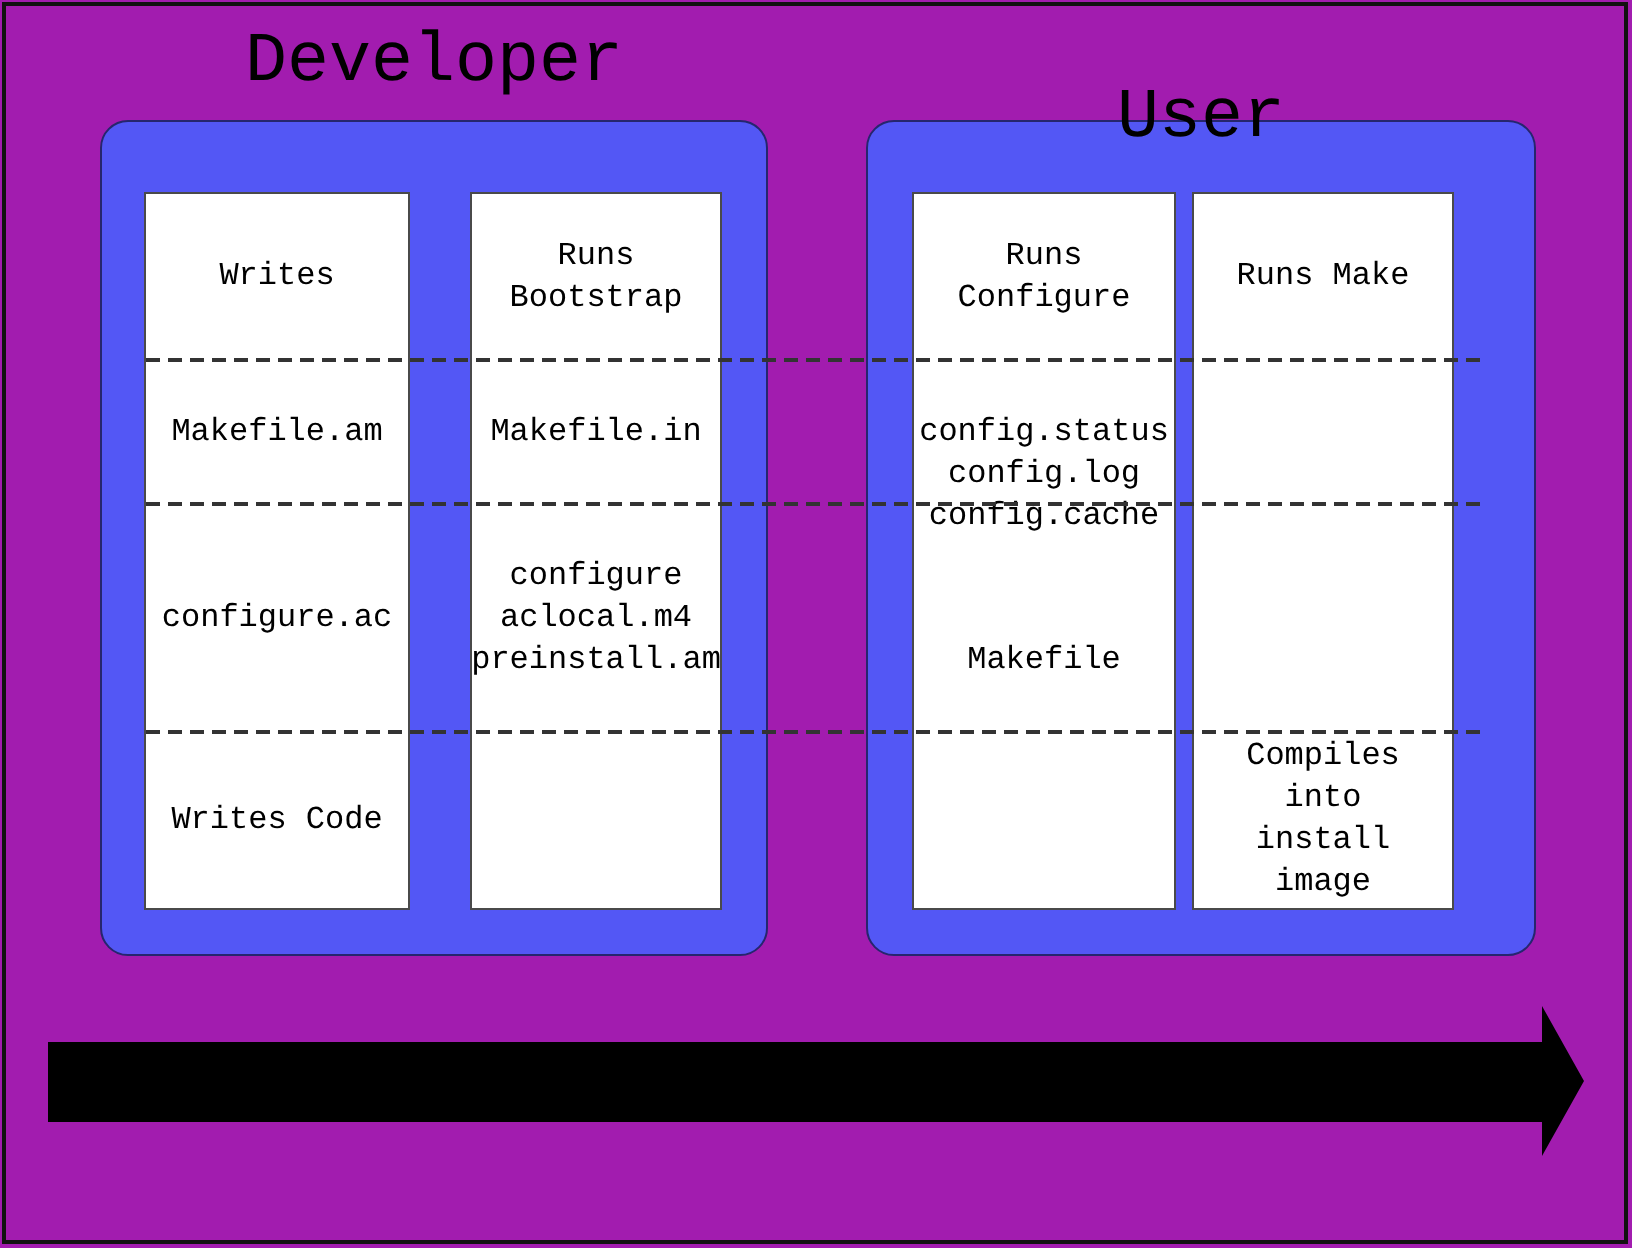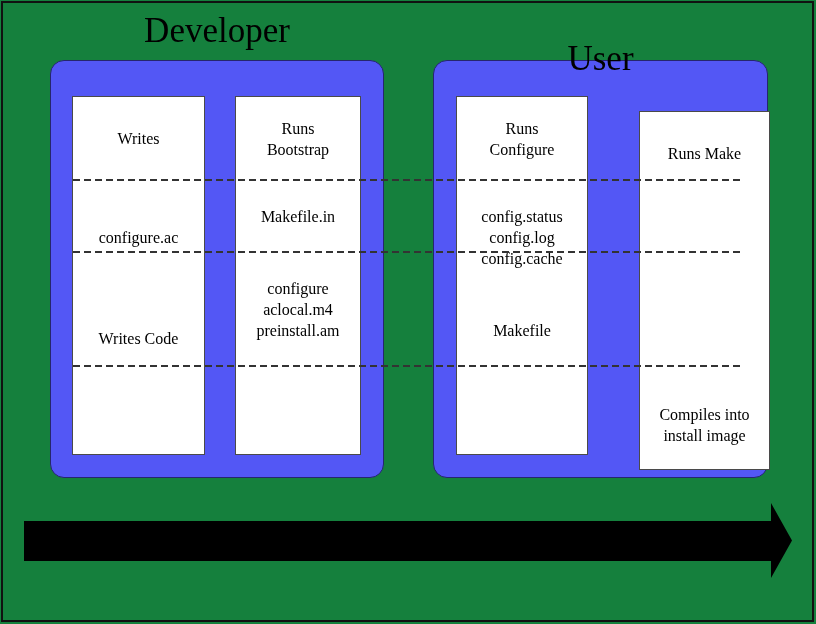--- a/index.html
+++ b/index.html
@@ -1,21 +1,21 @@
 <!DOCTYPE html>
 <html><head>
 <meta charset="utf-8">
 <style>
   html, body { margin: 0; padding: 0; background: #fff; }
   .page {
     position: relative;
     width: 816px;
     height: 624px;
-    background: #15803d;
-    font-family: Liberation Serif, serif;
+    background: #a21caf;
+    font-family: Liberation Mono, monospace;
     overflow: hidden;
     box-sizing: border-box;
   }
   .canvas-frame {
     position: absolute;
     left: 1px; top: 1px; right: 2px; bottom: 2px;
     border: 2px solid #111111;
     pointer-events: none;
     z-index: 10;
   }
@@ -52,21 +52,21 @@
     background: #ffffff;
     border: 1px solid #4a4a4a;
     box-sizing: border-box;
     display: flex;
     flex-direction: column;
     z-index: 2;
   }
   #col-dev-1  { left: 72px;  width: 133px; align-items: center; }
   #col-dev-2  { left: 235px; width: 126px; }
   #col-user-1 { left: 456px; width: 132px; }
-  #col-user-2 { left: 639px; width: 131px; margin-top: 15px; }
+  #col-user-2 { left: 596px; width: 131px; }
 
   .cell {
     display: flex;
     align-items: center;
     justify-content: center;
     text-align: center;
     font-size: 16px;
     line-height: 21px;
     color: #000000;
     white-space: pre-line;
@@ -105,20 +105,21 @@
   <div class="canvas-frame"></div>
 
   <div class="group-title" id="dev-title">Developer</div>
   <div class="group-title" id="user-title">User</div>
 
   <div class="group" id="dev-group"></div>
   <div class="group" id="user-group"></div>
 
   <div class="column" id="col-dev-1">
     <div class="cell s1">Writes</div>
+    <div class="cell s2">Makefile.am</div>
     <div class="cell s3">configure.ac</div>
     <div class="cell s4">Writes Code</div>
   </div>
 
   <div class="column" id="col-dev-2">
     <div class="cell s1">Runs
 Bootstrap</div>
     <div class="cell s2">Makefile.in</div>
     <div class="cell s3">configure
 aclocal.m4

